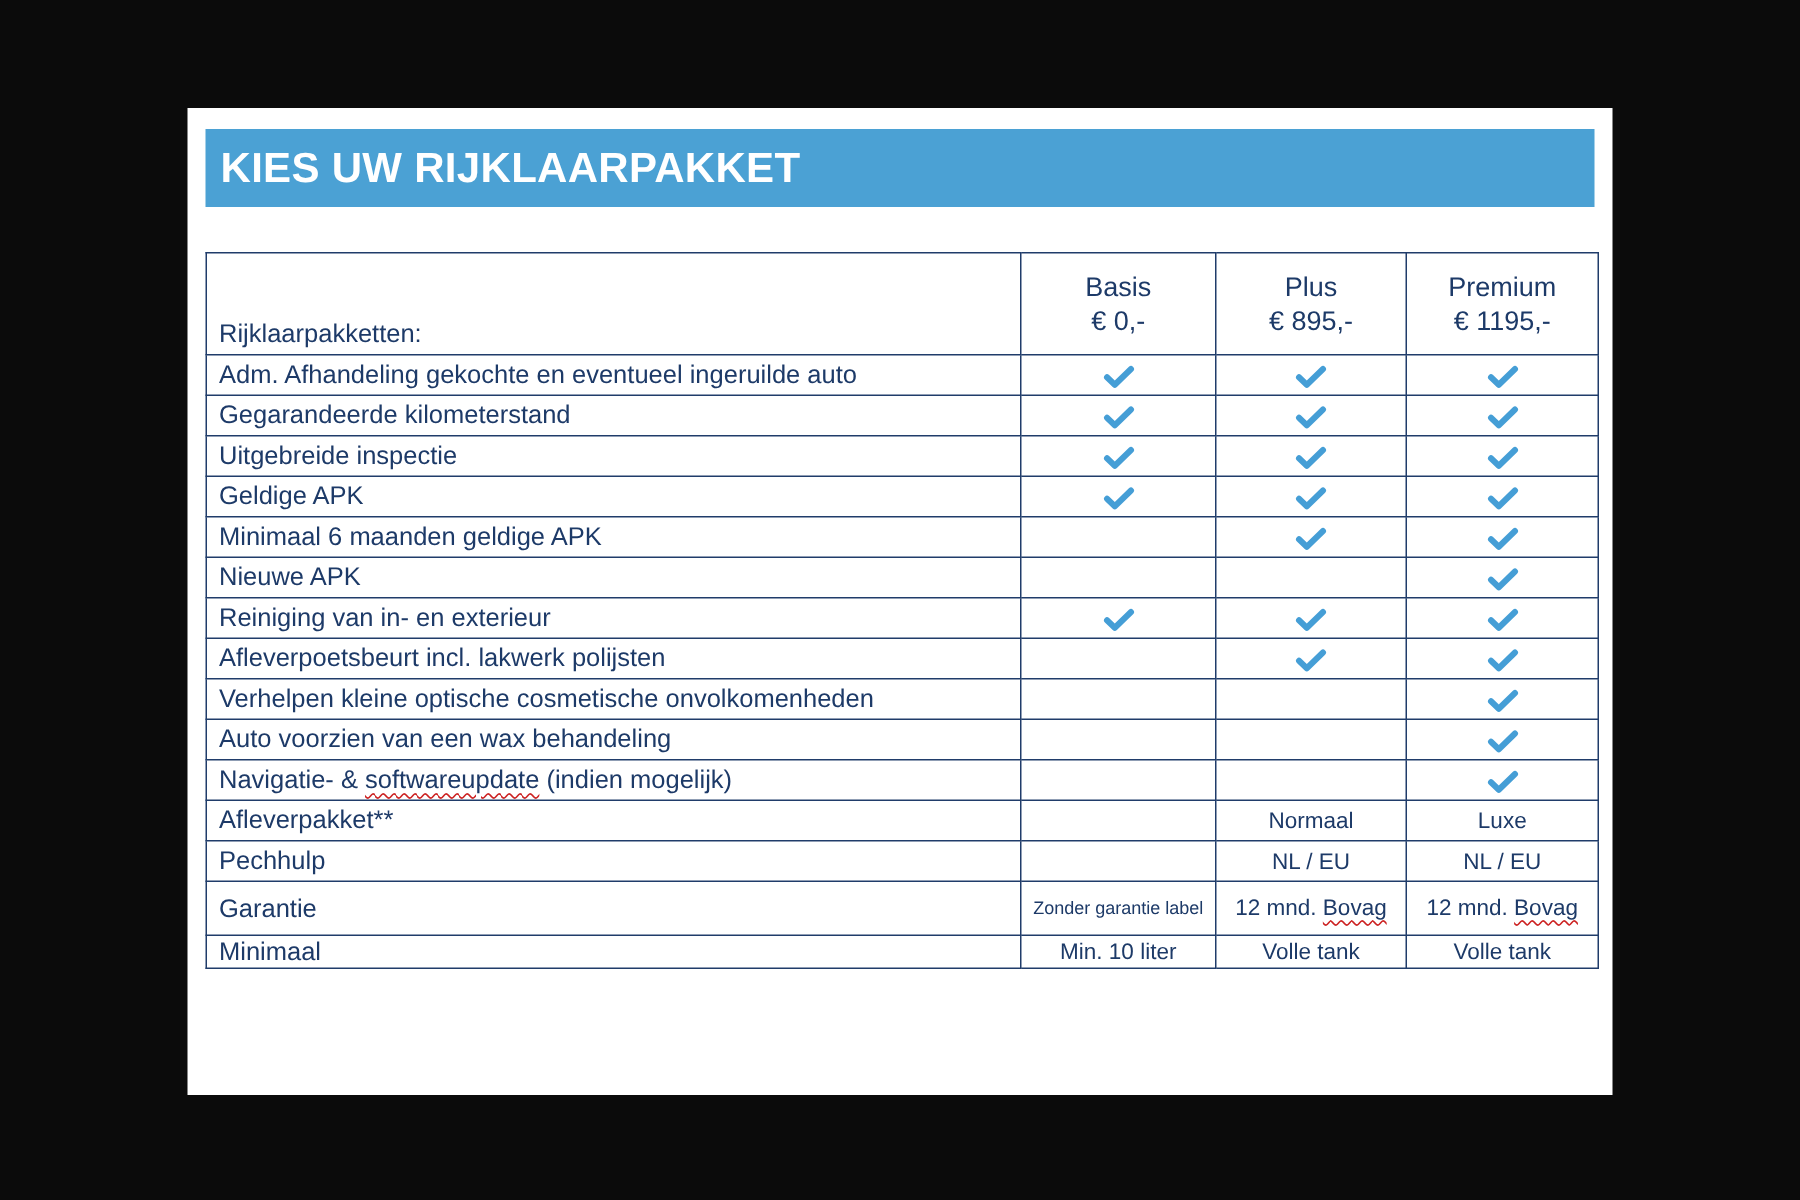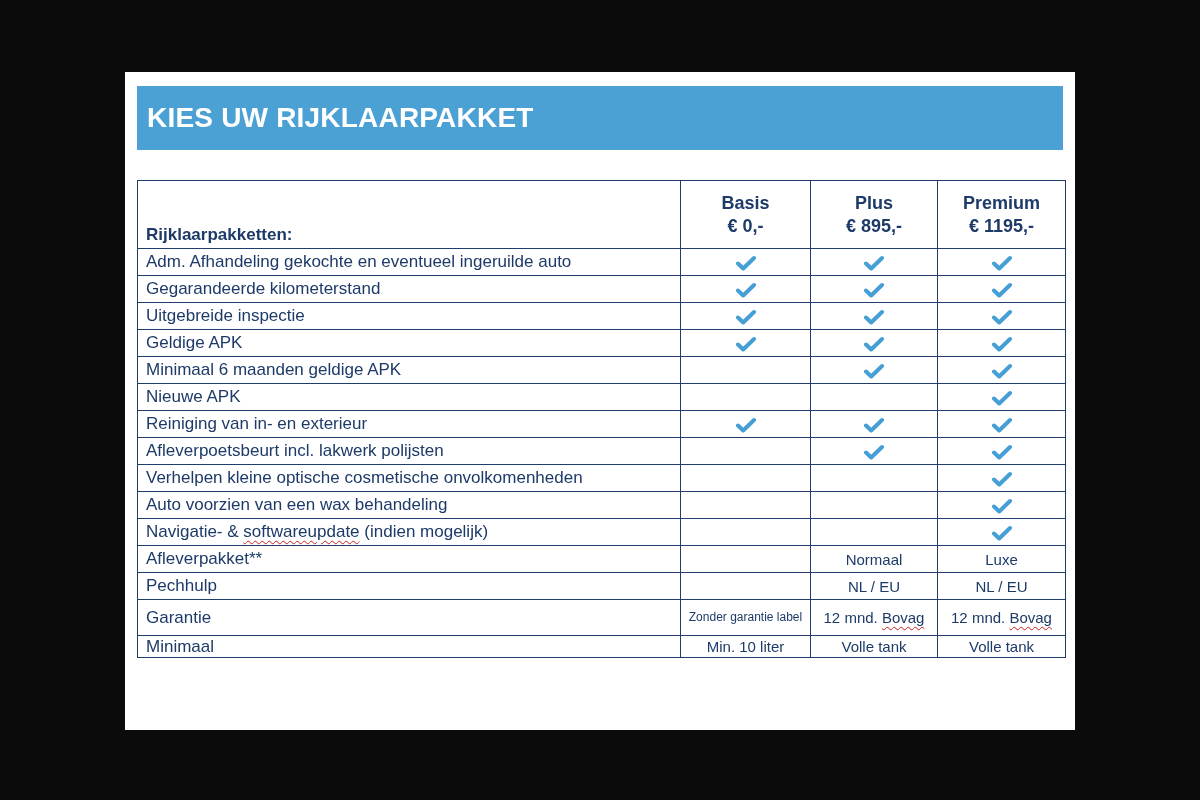--- a/index.html
+++ b/index.html
@@ -11,21 +11,21 @@
     overflow:hidden;
   }
   .panel {
     position:absolute;
     left:125px; top:72px;
     width:950px; height:658px;
     background:#ffffff;
   }
   .banner {
     margin:14px 12px 0 12px;
-    height:64px;
+    height:52px;
     background:#4ba1d4;
     display:flex;
     align-items:center;
     padding-left:10px;
   }
   .banner h1 {
     color:#ffffff;
     font-size:28px;
     font-weight:700;
     letter-spacing:0.2px;
@@ -39,21 +39,21 @@
   th, td {
     border:1px solid #203c6a;
     color:#1d3a68;
     overflow:hidden;
     white-space:nowrap;
   }
   col.c-label   { width:543px; }
   col.c-basis   { width:130px; }
   col.c-plus    { width:127px; }
   col.c-premium { width:128px; }
-  thead th { height:68px; font-weight:700; }
+  thead th { height:68px; font-weight:400; }
   th.label-h {
     text-align:left;
     vertical-align:bottom;
     padding:0 0 3px 8px;
     font-size:17px;
   }
   th.pkg-h { text-align:center; vertical-align:middle; }
   th.pkg-h .pkg-name  { display:block; font-size:18px; line-height:1.25; }
   th.pkg-h .pkg-price { display:block; font-size:18px; line-height:1.25; }
   tbody td { height:27px; }

